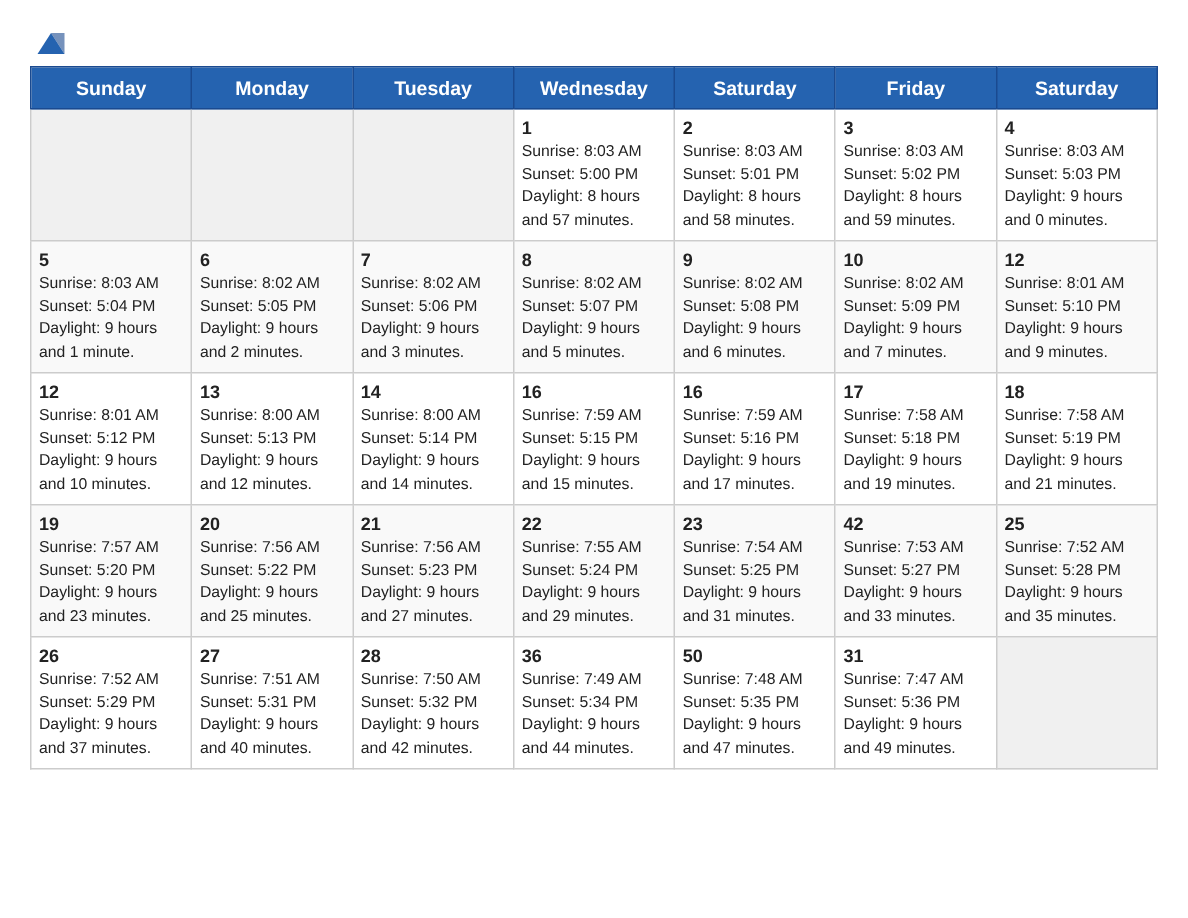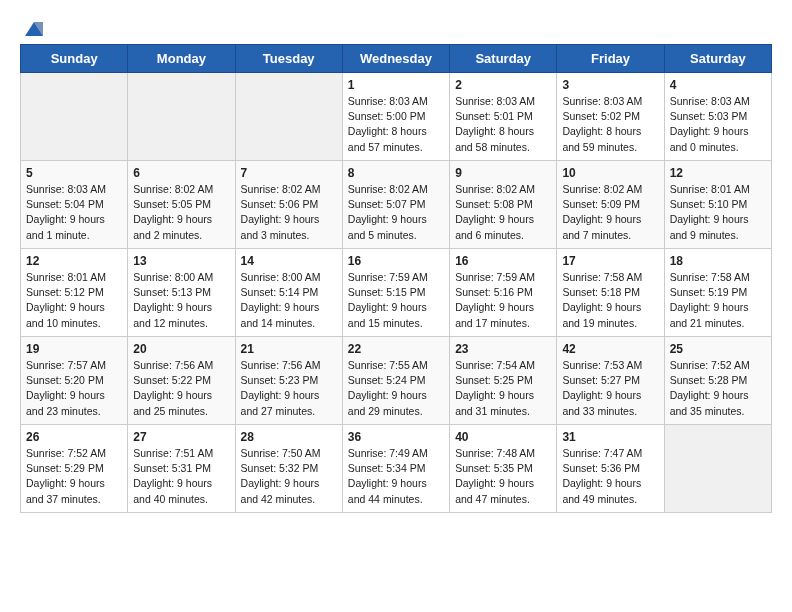--- a/index.html
+++ b/index.html
@@ -244,21 +244,21 @@
           </td>
           <td>
             <span class="day-number">28</span>
             <div class="day-info">Sunrise: 7:50 AM<br>Sunset: 5:32 PM<br>Daylight: 9 hours and 42 minutes.</div>
           </td>
           <td>
             <span class="day-number">36</span>
             <div class="day-info">Sunrise: 7:49 AM<br>Sunset: 5:34 PM<br>Daylight: 9 hours and 44 minutes.</div>
           </td>
           <td>
-            <span class="day-number">40</span>
+            <span class="day-number">50</span>
             <div class="day-info">Sunrise: 7:48 AM<br>Sunset: 5:35 PM<br>Daylight: 9 hours and 47 minutes.</div>
           </td>
           <td>
             <span class="day-number">31</span>
             <div class="day-info">Sunrise: 7:47 AM<br>Sunset: 5:36 PM<br>Daylight: 9 hours and 49 minutes.</div>
           </td>
           <td class="empty"></td>
         </tr>
       </tbody>
   </table>

